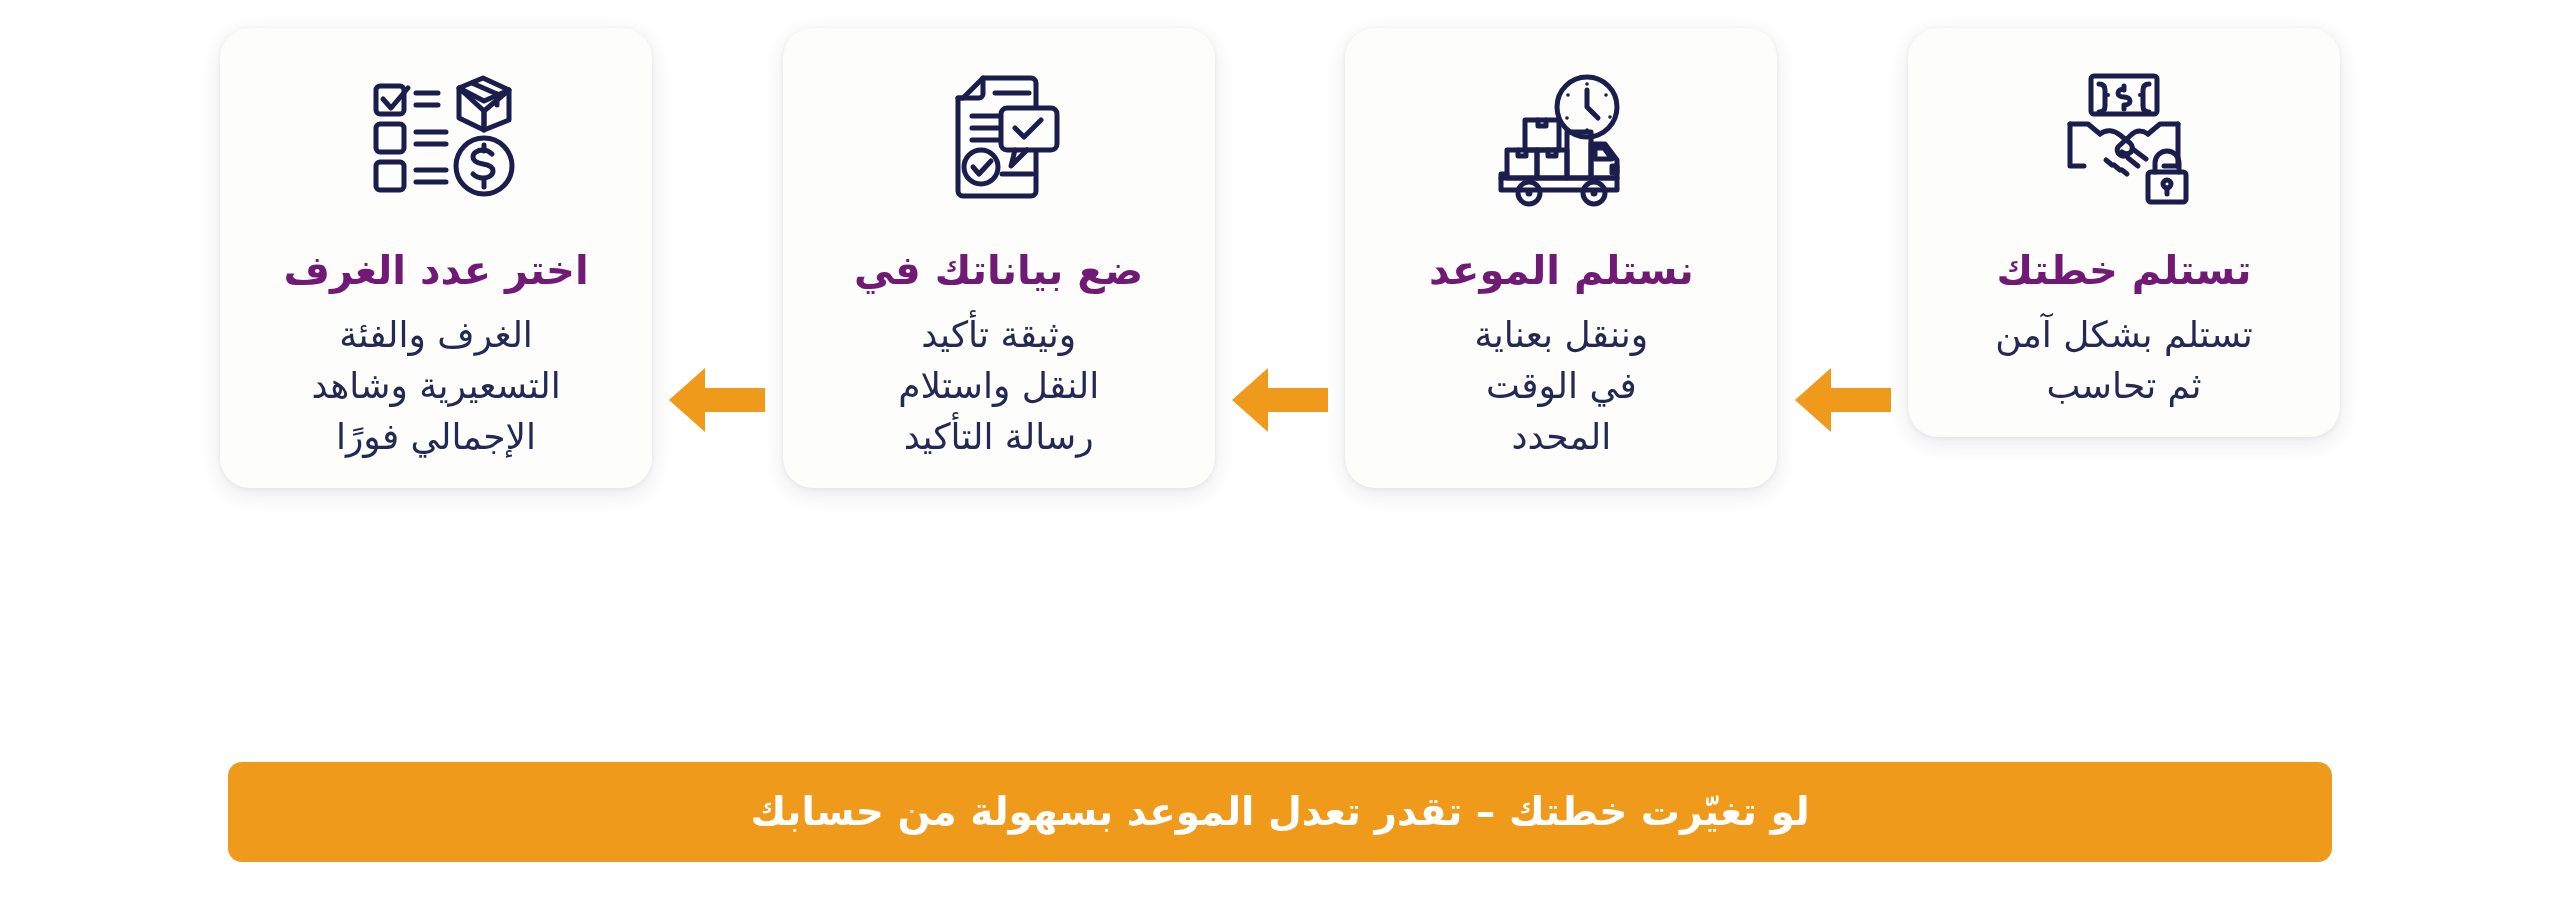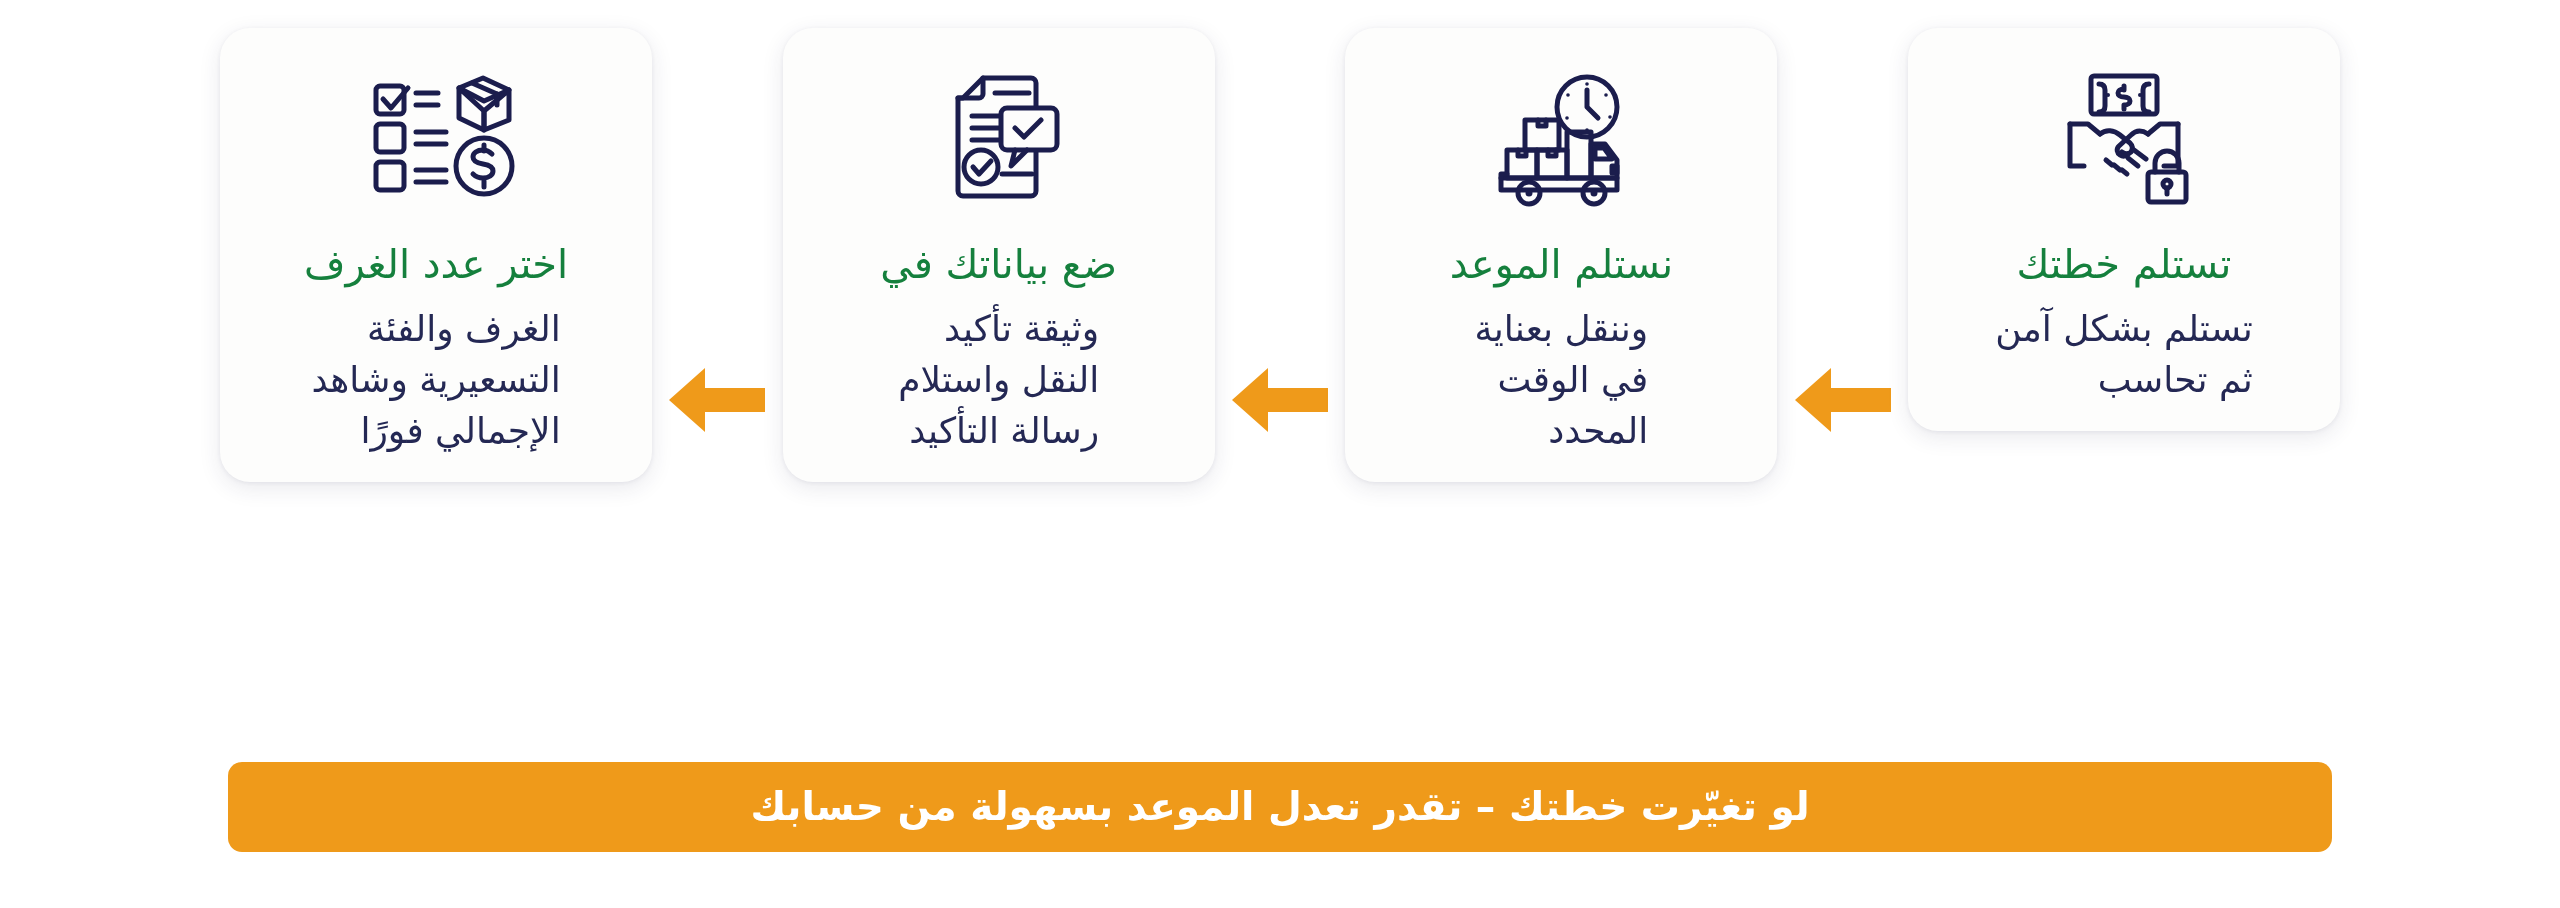--- a/index.html
+++ b/index.html
@@ -60,34 +60,34 @@
     margin-bottom: 18px;
   }
   .card-icon svg {
     width: 100%;
     height: 100%;
     display: block;
   }
 
   .card-title {
     font-size: 40px;
-    font-weight: 400;
-    color: #15803d;
+    font-weight: 700;
+    color: #701a75;
     text-align: center;
     line-height: 1.22;
     letter-spacing: 0;
-    margin: 10px 0 14px 0;
+    margin: 16px 0 14px 0;
     direction: rtl;
   }
 
   .card-body {
     font-size: 36px;
     font-weight: 400;
     color: #242854;
-    text-align: right;
+    text-align: center;
     line-height: 1.42;
     margin: 0;
     direction: rtl;
     max-width: 330px;
   }
 
   
   .arrow {
     flex: 0 0 auto;
     width: 108px;
@@ -103,21 +103,21 @@
     height: 70px;
     display: block;
   }
 
   
   .banner {
     position: absolute;
     left: 228px;
     right: 228px;
     top: 762px;
-    height: 90px;
+    height: 100px;
     background: #ef9a1a;
     border-radius: 14px;
     display: flex;
     align-items: center;
     justify-content: center;
     box-sizing: border-box;
     padding: 0 40px;
   }
   .banner-text {
     color: #ffffff;

